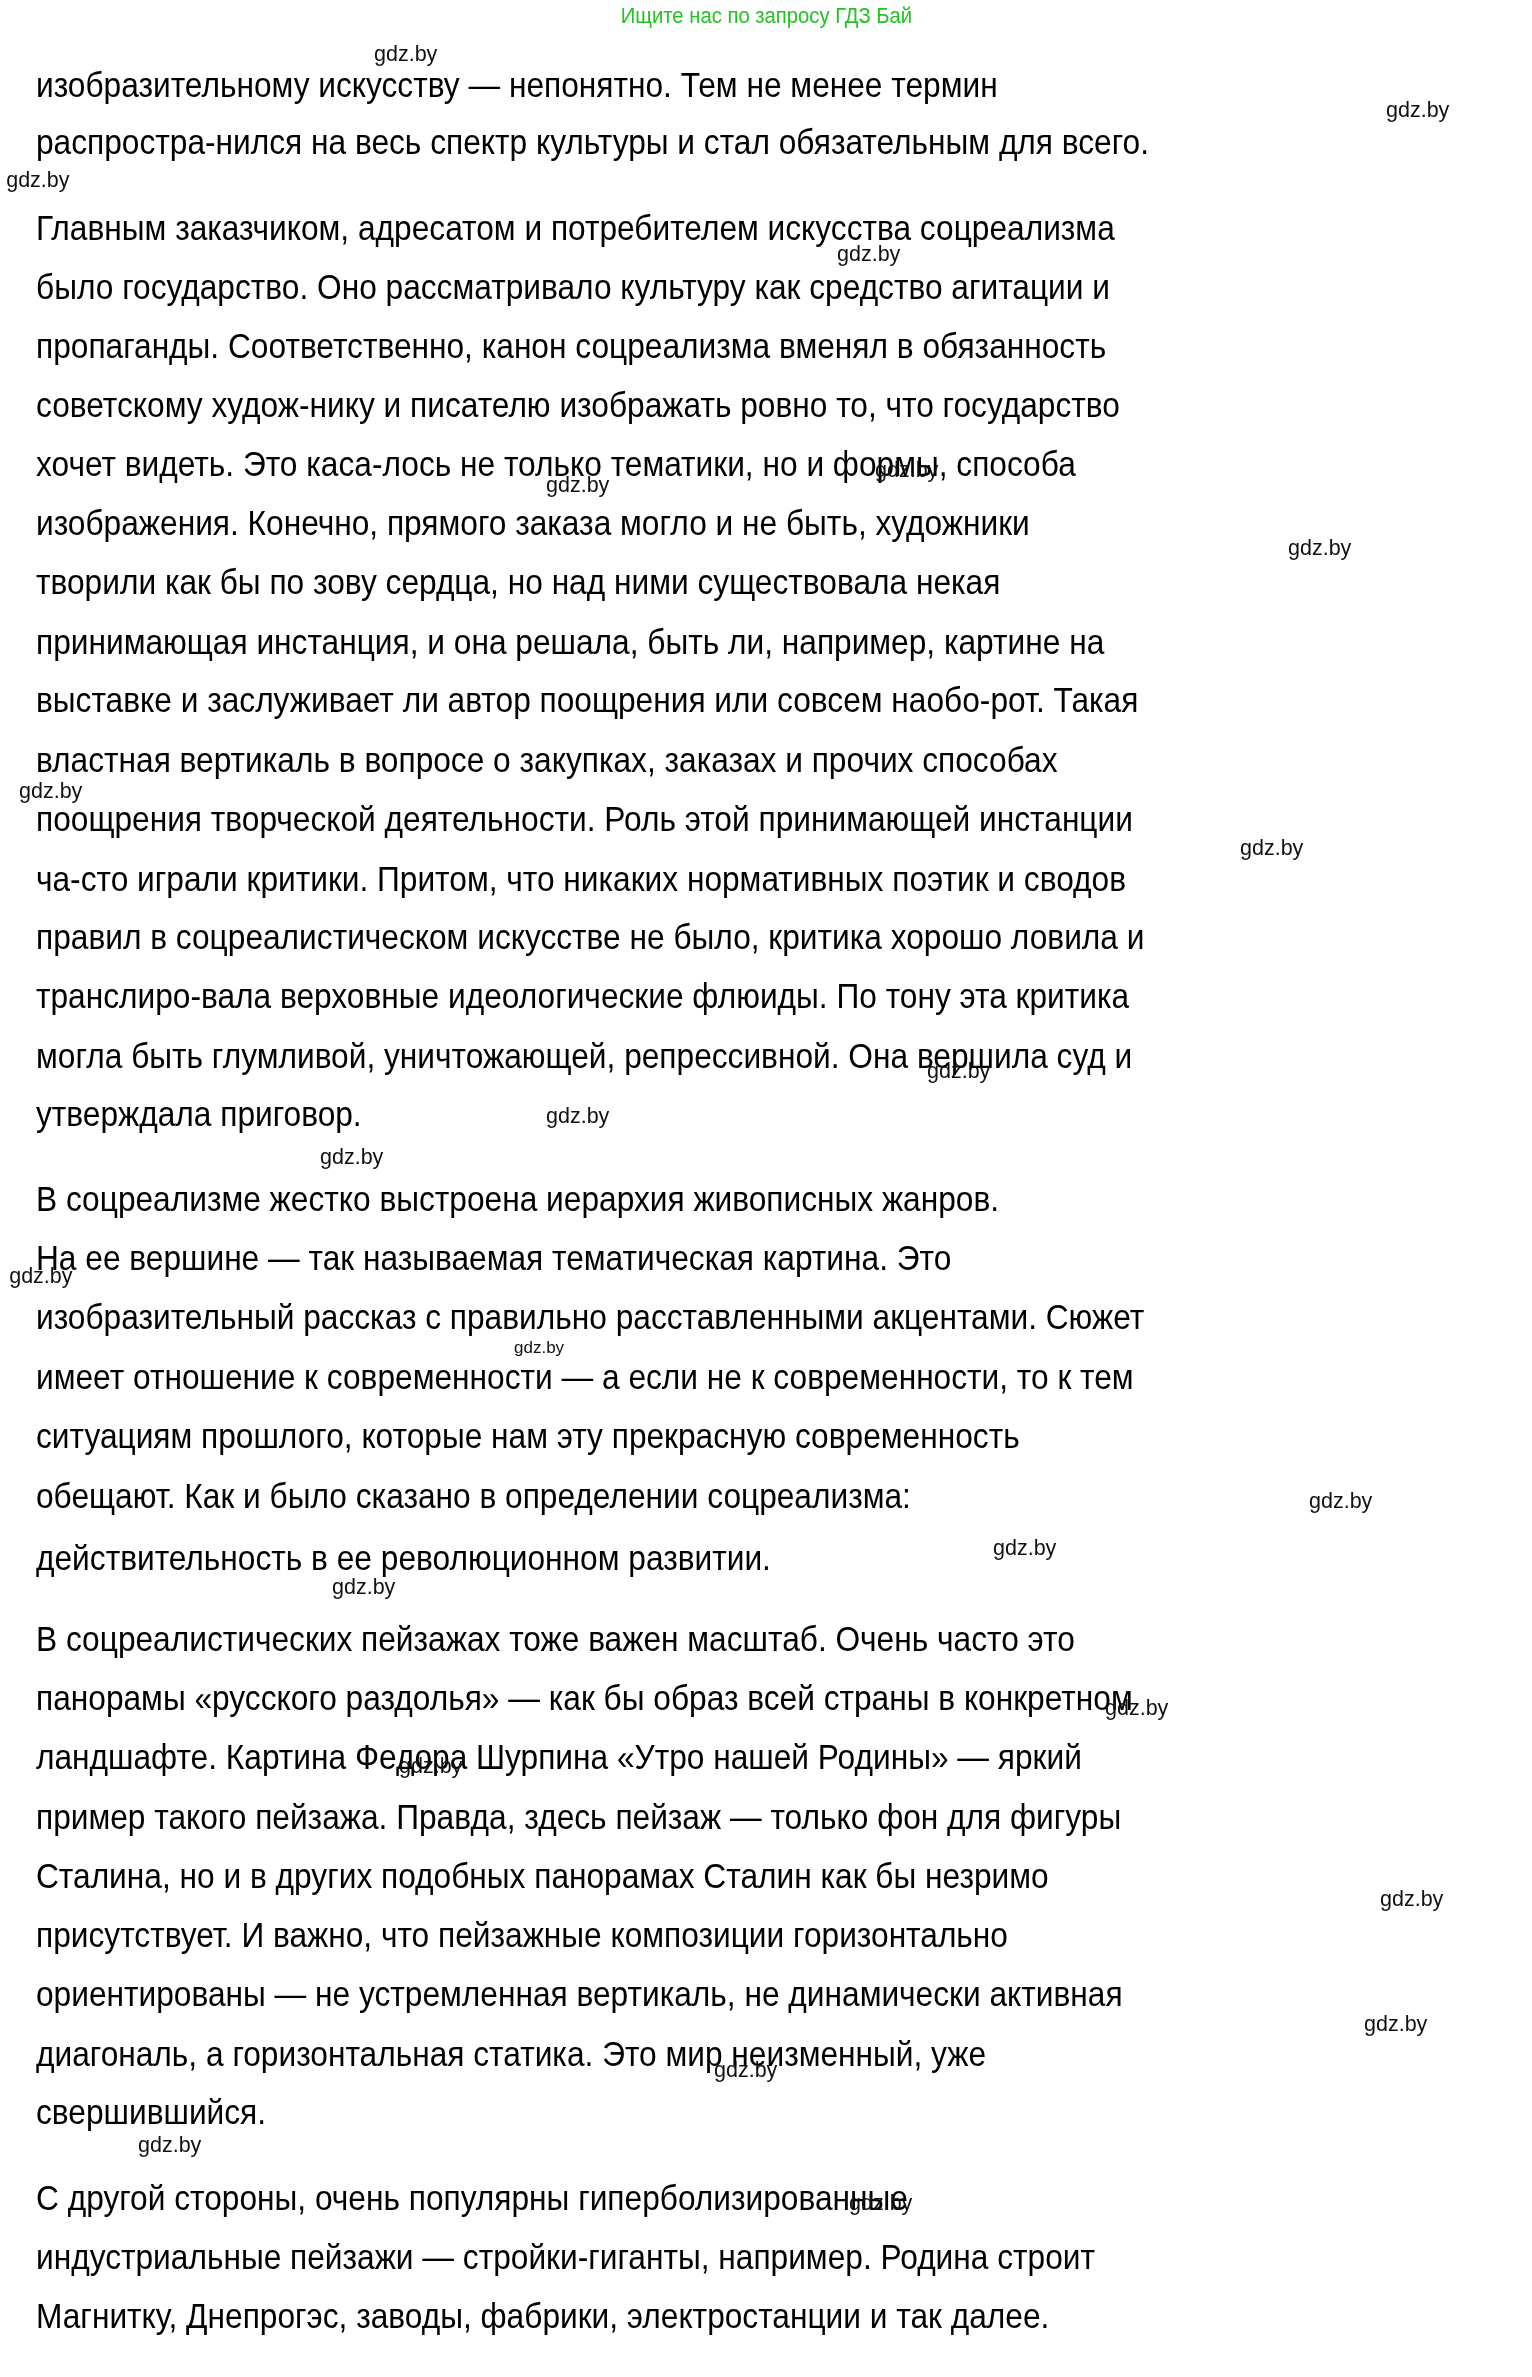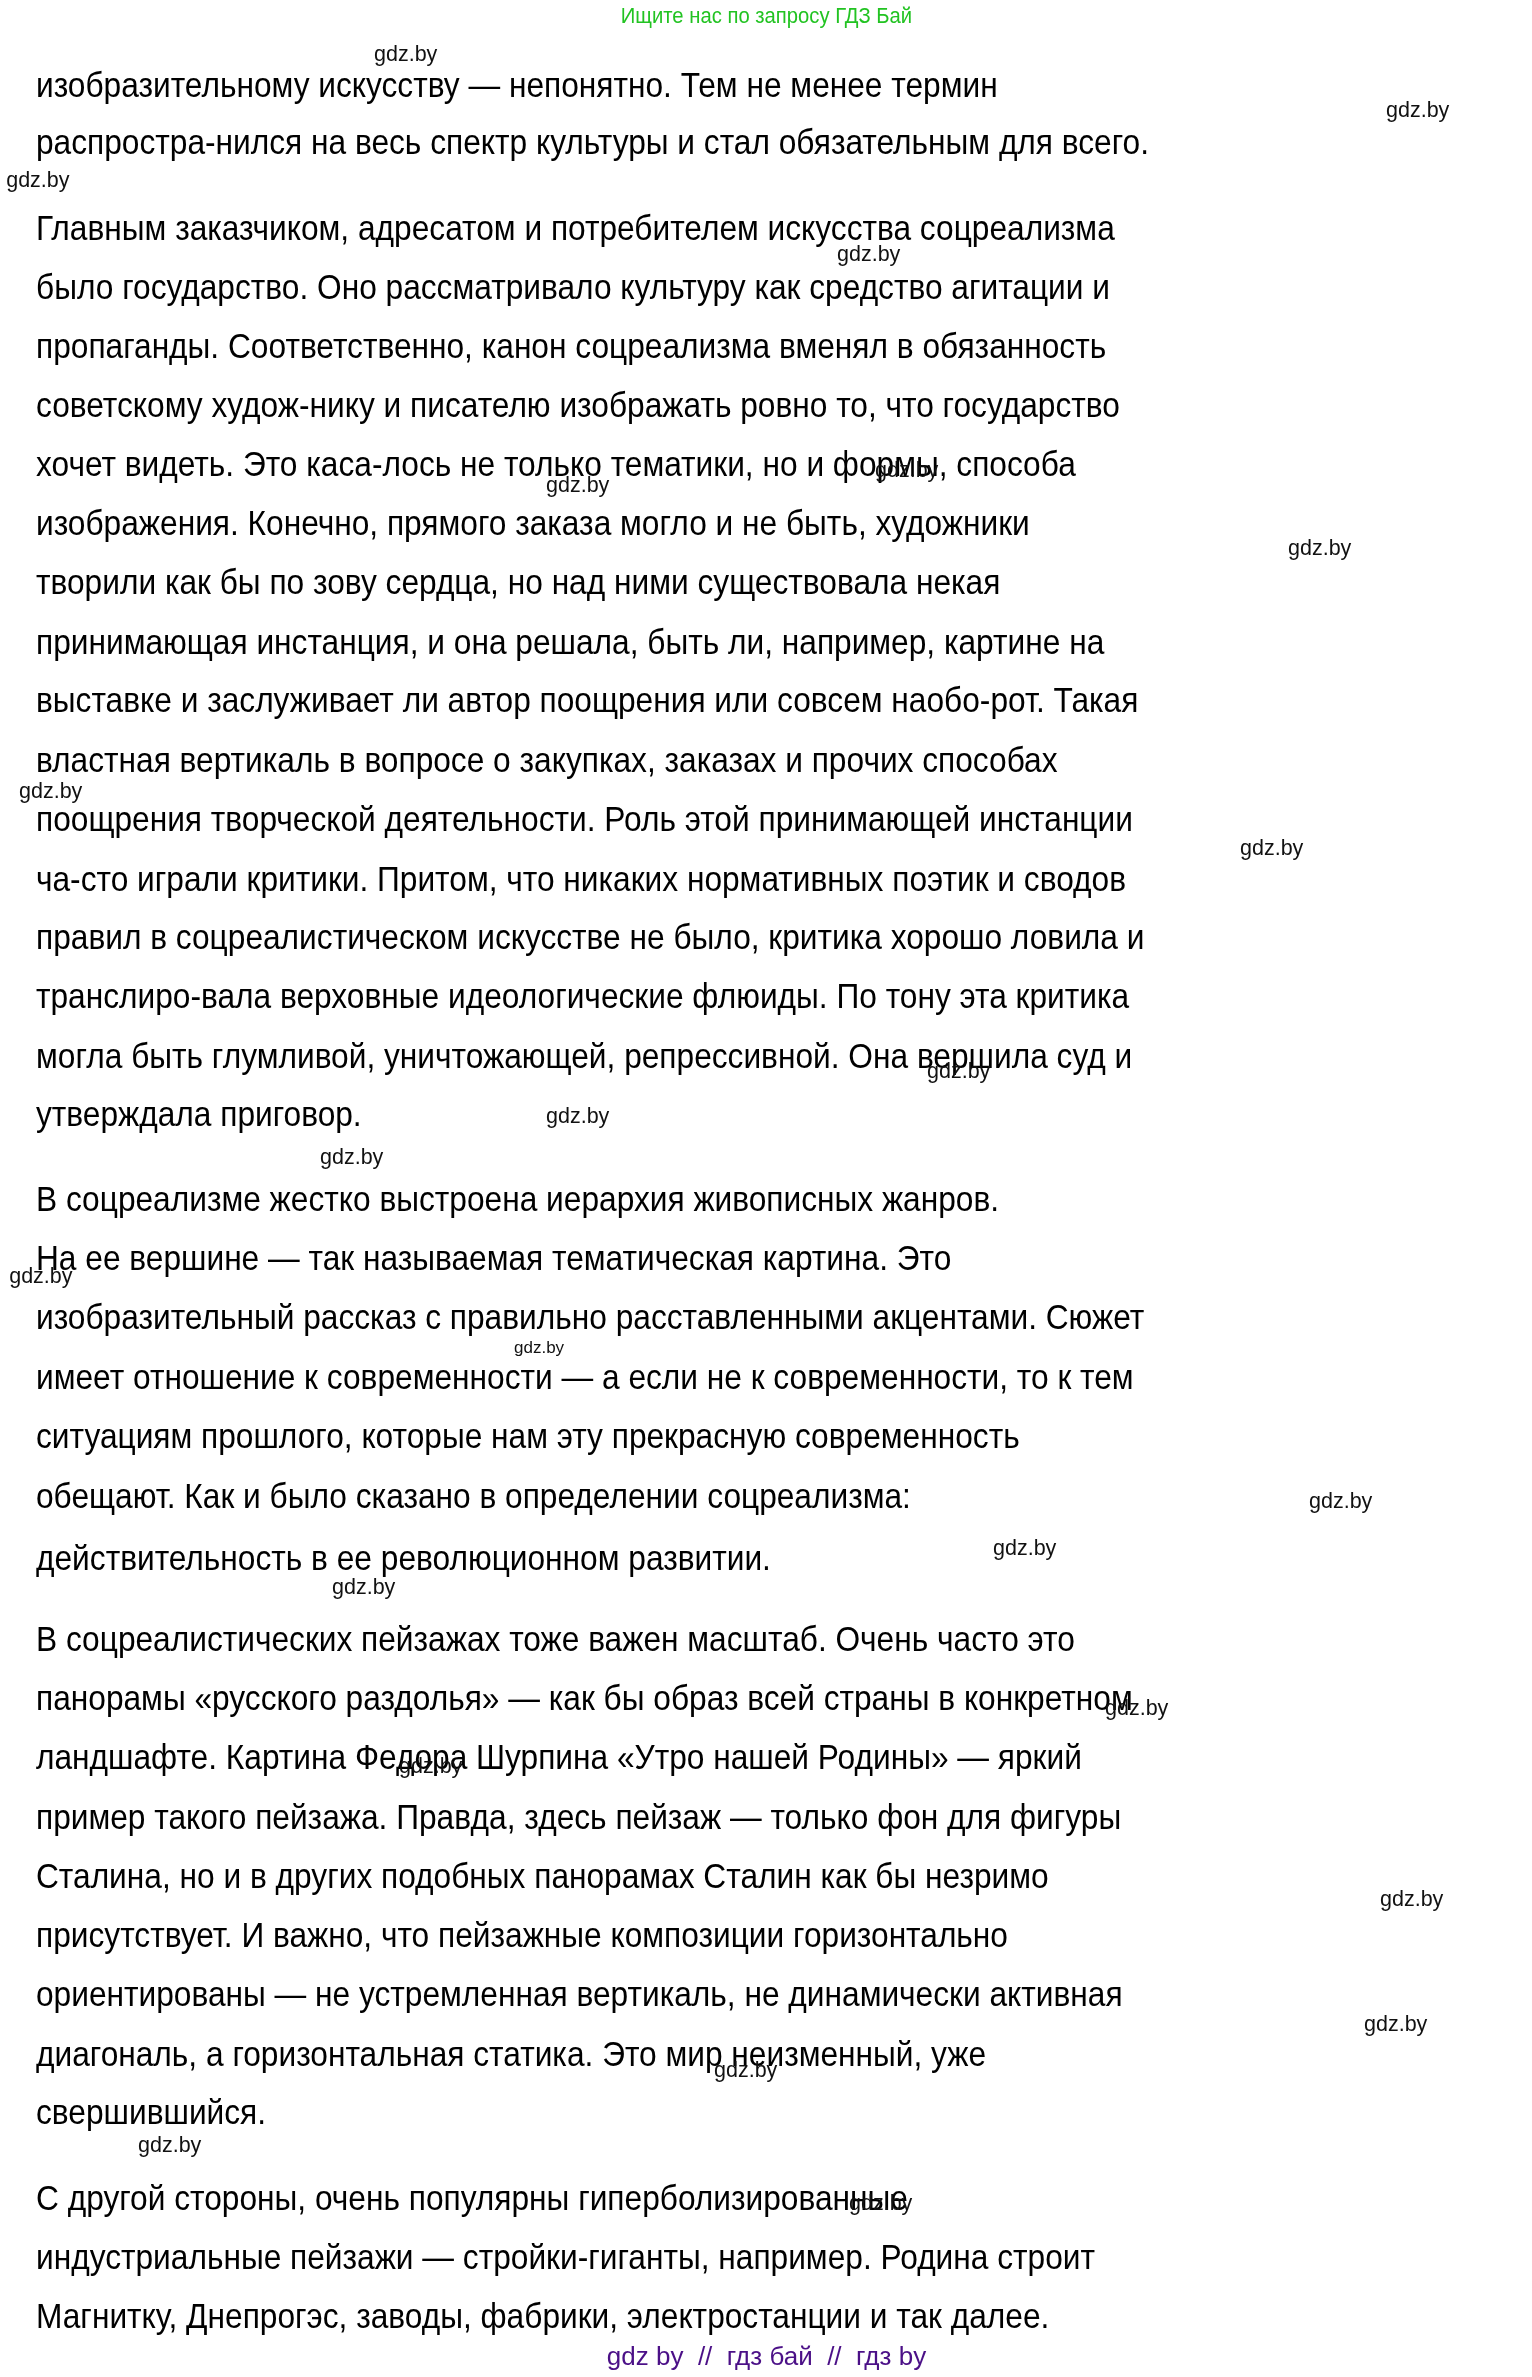--- a/index.html
+++ b/index.html
@@ -110,15 +110,14 @@
     <span class="wm" style="left:332px; top:1576px">gdz.by</span>
     <span class="wm" style="left:1105px; top:1697px">gdz.by</span>
     <span class="wm" style="left:399px; top:1755px">gdz.by</span>
     <span class="wm" style="left:1380px; top:1888px">gdz.by</span>
     <span class="wm" style="left:1364px; top:2013px">gdz.by</span>
     <span class="wm" style="left:714px; top:2059px">gdz.by</span>
     <span class="wm" style="left:138px; top:2134px">gdz.by</span>
     <span class="wm" style="left:849px; top:2192px">gdz.by</span>
   </div>
 
-  <div class="footer-banner">gdz by  //  гдз бай  //  гдз by</div>
 </div>
 
 
 </body></html>

